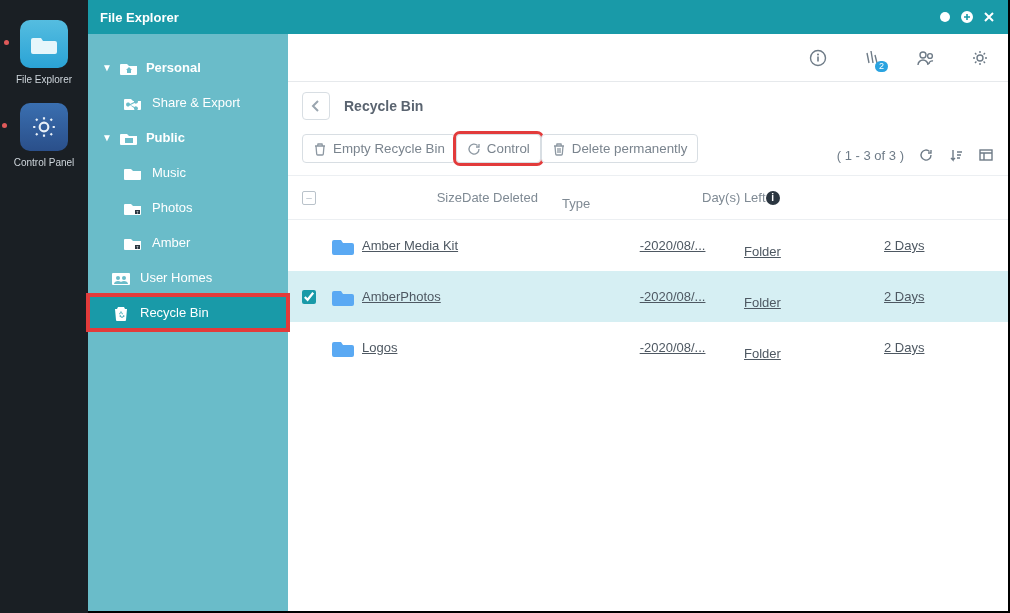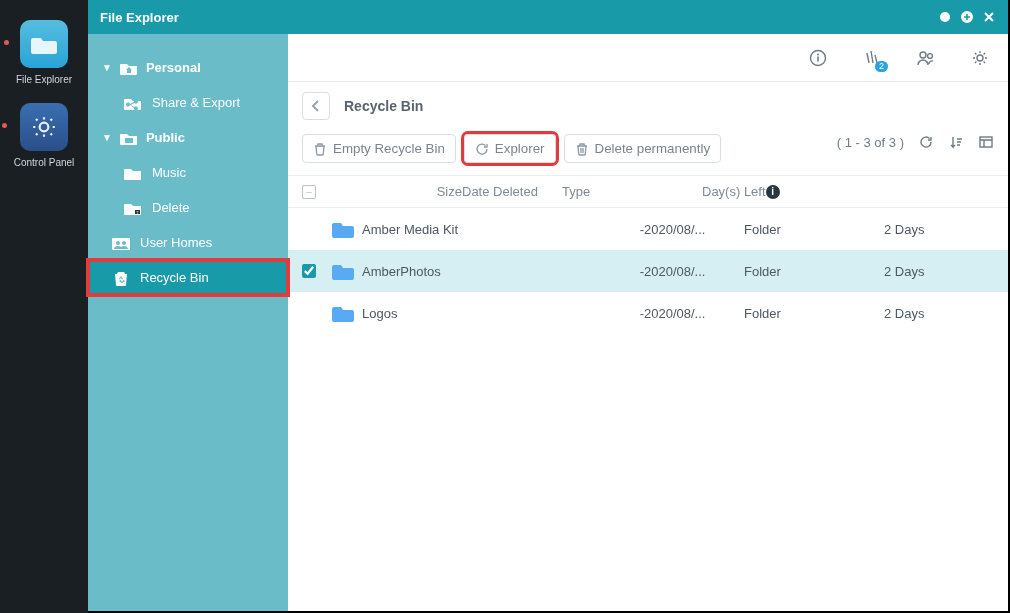--- a/index.html
+++ b/index.html
@@ -165,22 +165,21 @@
     color: #98a3ad;
     cursor: pointer;
   }
   .crumb-title {
     color: #5a6470;
     font-weight: 600;
     font-size: 14px;
   }
   .toolbar {
     display: flex;
-    align-items: flex-start;
-    gap: 8px;
+    align-items: flex-end;
     padding: 4px 14px 12px 14px;
     border-bottom: 1px solid #eceff2;
   }
   .tbtn {
     border: 1px solid #d8dee3;
     border-radius: 4px;
     background: #fff;
     padding: 6px 10px;
     display: flex;
     align-items: center;
@@ -209,27 +208,28 @@
     align-items: center;
     padding: 8px 14px;
     color: #7f8a94;
     border-bottom: 1px solid #eceff2;
   }
   .col-chk { width: 30px; display:flex; align-items:center; }
   .col-ico { width: 30px; }
   .col-name { flex: 1.3; }
   .col-size { width: 130px; text-align: right; }
   .col-date { width: 100px; }
-  .col-type { width: 140px; }
+  .col-type { width: 140px; margin-top: 12px; }
   .col-days { width: 110px; display:flex; align-items:center; gap:0;}
   .row {
     display: flex;
     align-items: center;
     padding: 12px 14px;
     color: #4e5862;
+    text-decoration: underline;
   }
   .row.sel { background: #d6eff3; }
   .folder-ico {
     width: 22px; height: 18px;
     color: #5aa9f3;
   }
   input[type=checkbox]{
     width:14px; height:14px;
     accent-color:#199aa8;
   }
@@ -342,21 +342,31 @@
         <span>Music</span>
       </div>
       <div class="nav-item">
         <span class="nav-icon">
             <svg width="18" height="14" viewBox="0 0 18 14">
               <path fill="#fff" d="M1 3h6l2 2h8v8a1 1 0 0 1-1 1H1a1 1 0 0 1-1-1V4a1 1 0 0 1 1-1z"></path>
               <rect x="11" y="9" width="5" height="4" fill="#2b3640"></rect>
               <text x="13.5" y="12.5" font-size="4" fill="#fff" text-anchor="middle">T</text>
             </svg>
           </span>
-        <span>Delete</span>
+        <span>Photos</span>
+      </div>
+      <div class="nav-item">
+        <span class="nav-icon">
+            <svg width="18" height="14" viewBox="0 0 18 14">
+              <path fill="#fff" d="M1 3h6l2 2h8v8a1 1 0 0 1-1 1H1a1 1 0 0 1-1-1V4a1 1 0 0 1 1-1z"></path>
+              <rect x="11" y="9" width="5" height="4" fill="#2b3640"></rect>
+              <text x="13.5" y="12.5" font-size="4" fill="#fff" text-anchor="middle">T</text>
+            </svg>
+          </span>
+        <span>Amber</span>
       </div>
 
       <div class="nav-item" style="padding-left:24px;">
         <span class="nav-icon">
             <svg width="18" height="14" viewBox="0 0 18 14">
               <rect x="0" y="2" width="18" height="12" rx="1" fill="#fff"></rect>
               <circle cx="6" cy="7" r="2" fill="#6abcc9"></circle>
               <circle cx="12" cy="7" r="2" fill="#6abcc9"></circle>
               <path fill="#6abcc9" d="M2 13c0-2 2-3 4-3s4 1 4 3zm6 0c0-2 2-3 4-3s4 1 4 3z"></path>
             </svg>
@@ -418,21 +428,21 @@
         <button class="tbtn">
           <svg width="14" height="14" viewBox="0 0 14 14">
               <path fill="none" stroke="#8d98a2" stroke-width="1.3" d="M3 4h8l-.7 8a1 1 0 0 1-1 1H4.7a1 1 0 0 1-1-1zM5 2h4l.5 2h-5zM2 4h10"></path>
             </svg>
           <span>Empty Recycle Bin</span>
         </button>
         <button class="tbtn hl">
           <svg width="14" height="14" viewBox="0 0 14 14">
               <path fill="none" stroke="#8d98a2" stroke-width="1.3" d="M12 7a5 5 0 1 1-1.5-3.5M12 2v3h-3"></path>
             </svg>
-          <span>Explorer</span>
+          <span>Control</span>
         </button>
         <button class="tbtn">
           <svg width="14" height="14" viewBox="0 0 14 14">
               <path fill="none" stroke="#8d98a2" stroke-width="1.3" d="M3 4h8l-.7 8a1 1 0 0 1-1 1H4.7a1 1 0 0 1-1-1zM5 2h4l.5 2h-5zM2 4h10M6 6v5M8 6v5"></path>
             </svg>
           <span>Delete permanently</span>
         </button>
         <div class="spacer"></div>
         <div class="pager">
           <span>( 1 - 3 of 3 )</span>

